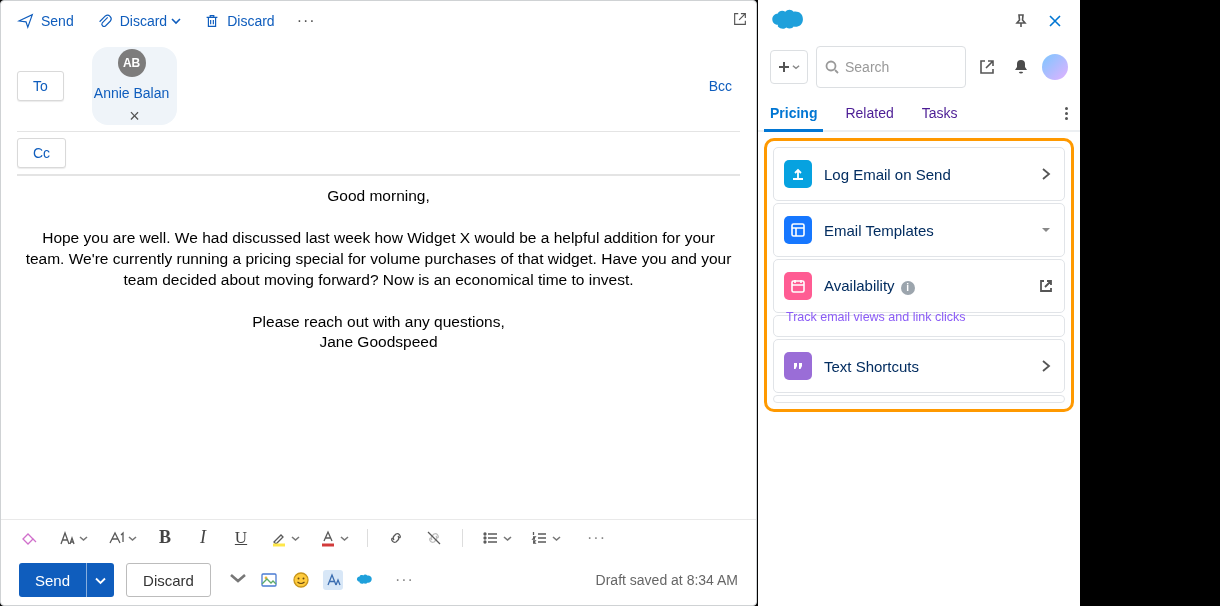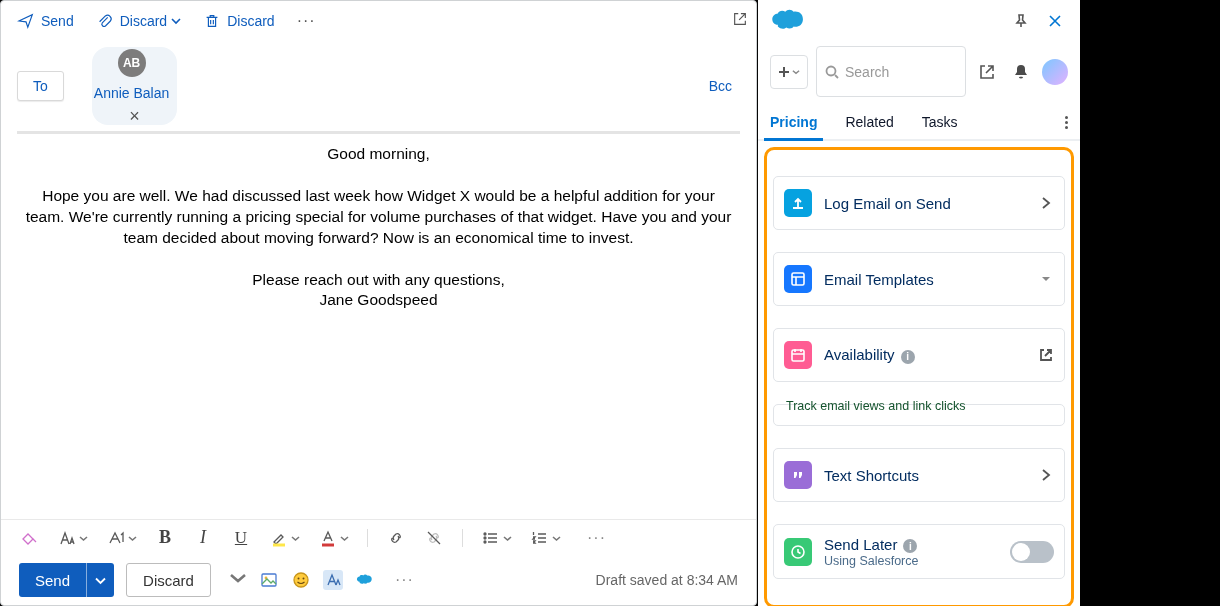--- a/index.html
+++ b/index.html
@@ -64,42 +64,42 @@
   .sf-panel{flex:0 0 322px;height:606px;background:#fff;display:flex;flex-direction:column;margin-left:1px;}
   .sf-top{height:38px;display:flex;align-items:center;padding:4px 12px 0 12px;gap:8px;}
   .sf-cloud{width:38px;height:26px;}
   .sf-pin{margin-left:auto;width:26px;height:26px;display:flex;align-items:center;justify-content:center;color:#555;}
   .sf-pin svg,.sf-close svg{width:16px;height:16px;stroke:#555;fill:none;stroke-width:1.6;}
   .sf-close{width:26px;height:26px;display:flex;align-items:center;justify-content:center;color:var(--sf-blue);}
   .sf-close svg{stroke:var(--sf-blue);}
   .sf-tools{display:flex;align-items:center;padding:8px 12px 10px 12px;gap:8px;}
   .sf-new{width:38px;height:34px;border:1px solid #dcdfe2;border-radius:4px;display:flex;align-items:center;justify-content:center;gap:2px;color:#555;}
   .sf-new svg{width:12px;height:12px;stroke:#555;fill:none;stroke-width:2;}
-  .sf-search{flex:1;display:flex;align-items:center;border:1px solid #dcdfe2;border-radius:4px;height:51px;padding:0 8px;color:#999;gap:6px;font-size:14px;}
+  .sf-search{flex:1;display:flex;align-items:center;border:1px solid #dcdfe2;border-radius:4px;height:42px;padding:0 8px;color:#999;gap:6px;font-size:14px;}
   .sf-search svg{width:14px;height:14px;stroke:#999;fill:none;stroke-width:1.8;}
   .sf-tool{width:26px;height:26px;display:flex;align-items:center;justify-content:center;}
   .sf-tool svg{width:18px;height:18px;stroke:#555;fill:none;stroke-width:1.6;}
   .sf-avatar{width:26px;height:26px;border-radius:50%;background:linear-gradient(135deg,#7cc7ff,#e2b1ff);}
   .sf-tabs{display:flex;align-items:flex-end;padding:0 12px;height:34px;gap:28px;position:relative;border-bottom:2px solid #eceff2;}
-  .sf-tab{font-size:14px;color:#0f172a;padding-bottom:9px;position:relative;}
+  .sf-tab{font-size:14px;color:#4c1d95;padding-bottom:9px;position:relative;}
   .sf-tab.active{color:var(--sf-blue);font-weight:600;}
   .sf-tab.active::after{content:"";position:absolute;left:-6px;right:-6px;bottom:-2px;height:3px;background:var(--sf-blue);}
   .sf-tabs-more{margin-left:auto;color:#555;font-size:20px;line-height:0;display:flex;flex-direction:column;gap:2px;padding-bottom:10px;}
   .sf-tabs-more span{width:3px;height:3px;background:#555;border-radius:50%;}
   
   .sf-list{flex:1;padding:6px;overflow:hidden;}
   .sf-callout{border:3px solid var(--callout);border-radius:10px;padding:4px 4px;}
-  .sf-card{border:1px solid #e1e4e8;border-radius:5px;margin:22px 2px;background:#fff;}
+  .sf-card{border:1px solid #e1e4e8;border-radius:5px;margin:2px 2px;background:#fff;}
   .sf-card-head{display:flex;align-items:center;padding:12px 10px;gap:12px;}
   .sf-card-ico{width:28px;height:28px;border-radius:5px;display:flex;align-items:center;justify-content:center;flex:0 0 28px;}
   .sf-card-ico svg{width:16px;height:16px;fill:#fff;}
   .sf-card-title{font-size:15px;color:var(--sf-text);}
   .sf-card-tail{margin-left:auto;display:flex;align-items:center;color:#555;}
   .sf-card-tail svg{width:16px;height:16px;stroke:#555;fill:none;stroke-width:1.8;}
-  .sf-card-sub{font-size:12.5px;color:#14532d;padding:0 12px 12px 12px;margin-top:-6px;}
+  .sf-card-sub{font-size:12.5px;color:#8b5cf6;padding:0 12px 12px 12px;margin-top:-6px;}
   .info-dot{width:14px;height:14px;border-radius:50%;background:#9ca5ad;color:#fff;font-size:10px;display:inline-flex;align-items:center;justify-content:center;margin-left:6px;vertical-align:middle;font-weight:700;}
   
   .ic-blue{background:#06a2e0;}
   .ic-blue2{background:#1677ff;}
   .ic-pink{background:#ff5c93;}
   .ic-green{background:#2bb673;}
   .ic-purple{background:#9a6dd7;}
   .ic-green2{background:#38c976;}
   
   .toggle{position:relative;width:44px;height:22px;border-radius:11px;}
@@ -156,20 +156,24 @@
     <button class="addr-btn">To</button>
     <div class="recip">
       <div class="avatar">AB</div>
       <span>Annie Balan</span>
       <span class="recip-x">×</span>
     </div>
     <a class="bcc-link">Bcc</a>
   </div>
   <div class="divider-line"></div>
 
+  <div class="addr-row cc">
+    <button class="addr-btn">Cc</button>
+    <span class="bcc-link">.</span>
+  </div>
   <div class="divider-line"></div>
 
   <div class="divider-line"></div>
 
   <div class="mail-body">Good morning,
 
 Hope you are well. We had discussed last week how Widget X would be a helpful addition for your team. We're currently running a pricing special for volume purchases of that widget. Have you and your team decided about moving forward? Now is an economical time to invest.
 
 Please reach out with any questions,
 Jane Goodspeed</div>
@@ -440,36 +444,19 @@
           <div class="sf-card-title">Text Shortcuts</div>
           <div class="sf-card-tail">
               <svg viewBox="0 0 16 16">
                 <path d="M5 3l6 5-6 5"></path>
               </svg>
             </div>
         </div>
       </div>
 
       <div class="sf-card">
-        <div class="sf-card-head" style="padding-bottom:4px">
-          <div class="sf-card-ico ic-green2">
-              <svg viewBox="0 0 16 16">
-                <circle cx="8" cy="8" r="6" stroke="#fff" fill="none" stroke-width="1.6"></circle>
-                <path d="M8 5v3l2.5 1.5" stroke="#fff" fill="none" stroke-width="1.6"></path>
-              </svg>
-            </div>
-          <div>
-            <div class="sf-card-title" style="line-height:1.1"><span>Send Later</span><span class="info-dot">i</span></div>
-            <div style="font-size:12.5px;color:#4b6b8a">Using Salesforce</div>
-          </div>
-          <div class="sf-card-tail">
-              <div class="toggle off">
-                <div class="knob"></div>
-              </div>
-            </div>
-        </div>
         <div style="height:6px"></div>
       </div>
     </div>
   </div>
 </div>
 
 <div class="filler"></div>
 
 </body></html>

